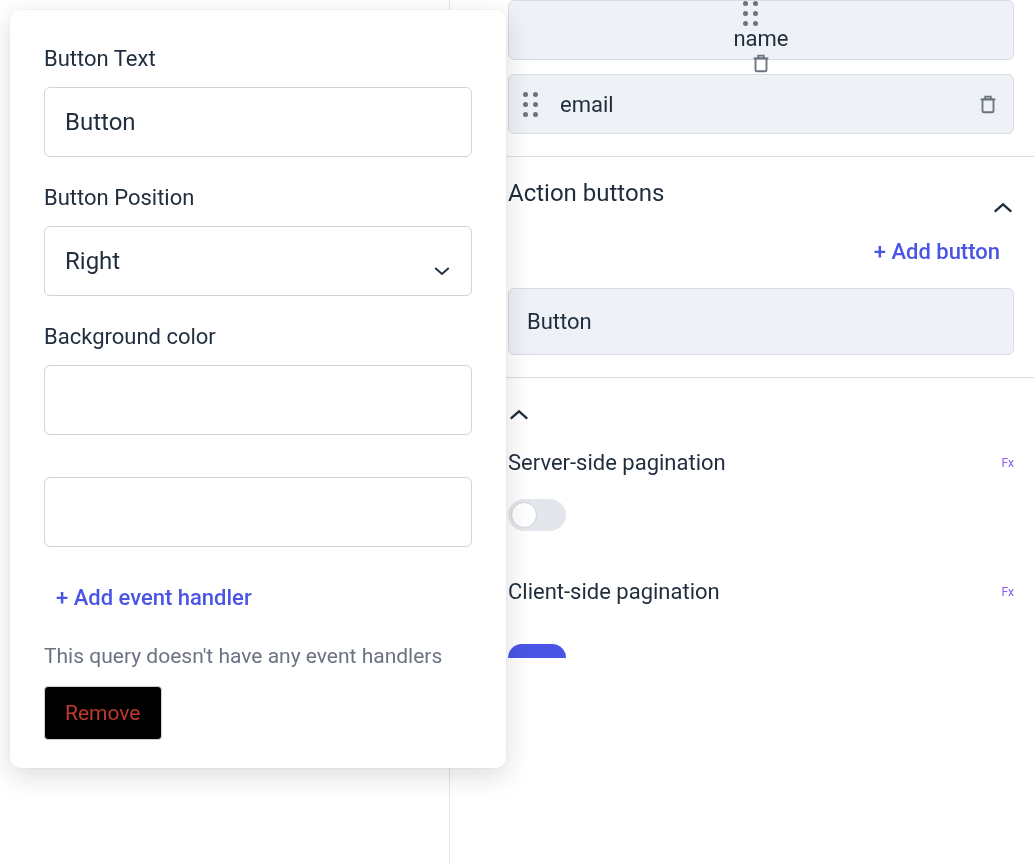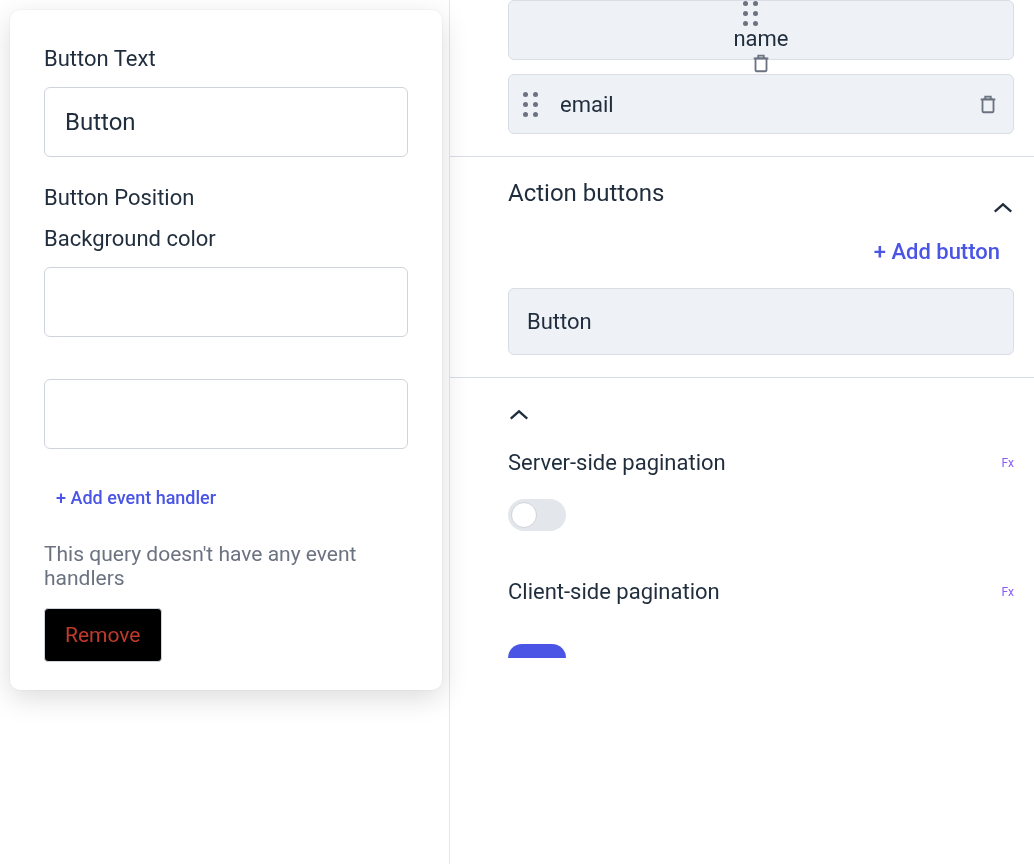--- a/index.html
+++ b/index.html
@@ -108,21 +108,21 @@
     background: #4a55e6;
     border-radius: 16px 16px 0 0;
     margin-left: 58px;
   }
 
   
   .card {
     position: absolute;
     left: 10px;
     top: 10px;
-    width: 432px;
+    width: 496px;
     background: #fff;
     border-radius: 10px;
     box-shadow: 0 8px 28px rgba(0,0,0,0.14), 0 0 0 1px rgba(0,0,0,0.02);
     padding: 36px 34px 28px 34px;
   }
   .field-label {
     font-size: 22px;
     color: #1f2d3d;
     margin-bottom: 16px;
   }
@@ -146,21 +146,21 @@
   }
   .select-like .chev {
     width: 18px; height: 12px;
   }
   .select-like .chev svg { width: 100%; height: 100%; stroke: #1f2d3d; fill: none; stroke-width: 2.5; }
   .empty-input { height: 70px; }
   .spacer-sm { height: 14px; }
   
   .add-handler {
     color: #4a55e6;
-    font-size: 18px;
+    font-size: 22px;
     font-weight: 500;
     padding: 10px 0 34px 12px;
   }
   .no-handlers {
     color: #6b7280;
     font-size: 21px;
     margin-bottom: 18px;
   }
   .remove-btn {
     display: inline-block;
@@ -253,20 +253,28 @@
   <div style="height:26px;"></div>
   <div class="toggle-partial"></div>
 
 </div>
 
 <div class="card">
   <div class="field-label">Button Text</div>
   <input class="text-input" value="Button" style="">
 
   <div class="field-label">Button Position</div>
+  <div class="select-like">
+    <span>Right</span>
+    <span class="chev">
+      <svg viewBox="0 0 24 14">
+          <polyline points="3,3 12,11 21,3"></polyline>
+        </svg>
+    </span>
+  </div>
 
   <div class="field-label">Background color</div>
   <input class="empty-input" value="" style="">
 
   <div class="spacer-sm"></div>
   <input class="empty-input" value="" style="">
 
   <div class="add-handler">+ Add event handler</div>
   <div class="no-handlers">This query doesn't have any event handlers</div>
   <div class="remove-btn">Remove</div>

